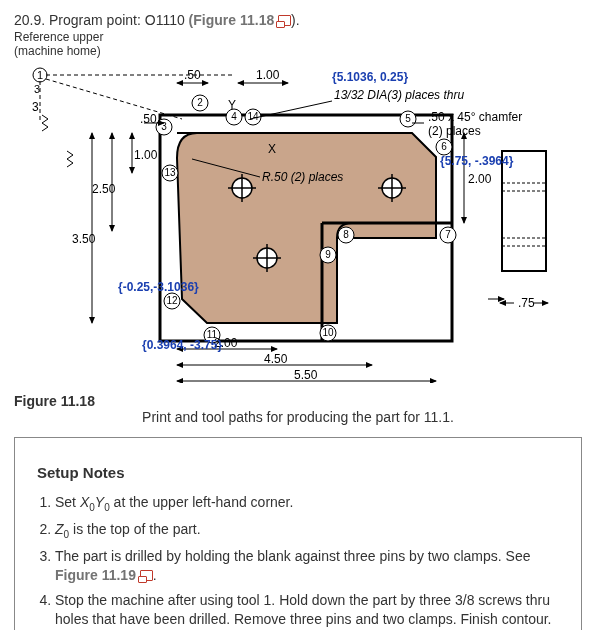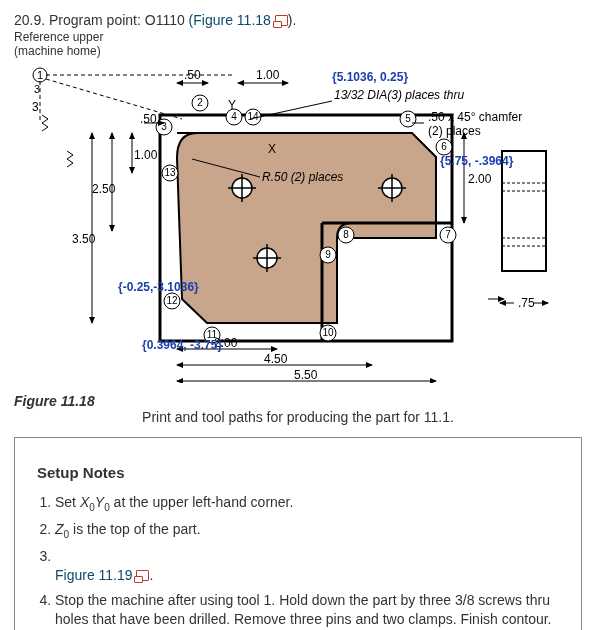--- a/index.html
+++ b/index.html
@@ -6,21 +6,21 @@
     font-family: Arial, Helvetica, sans-serif;
     font-size: 14px;
     color: #333;
     margin: 0;
     padding: 12px 14px;
     width: 596px;
     box-sizing: border-box;
     background: #fff;
   }
   .header-line { margin-bottom: 2px; }
-  .fig-ref { color: #0c4a6e; font-weight: normal; }
+  .fig-ref { color: #737373; font-weight: bold; }
   .popup-icon {
     display: inline-block;
     border: 1.5px solid #c0392b;
     width: 11px; height: 9px;
     position: relative;
     top: 1px;
     border-radius: 1px;
   }
   .popup-icon::after{
     content:"";
@@ -33,21 +33,21 @@
   }
   .ref-small { font-size: 12px; line-height: 1.2; }
   .figure-wrap {
     margin: 4px 0 10px 18px;
     width: 540px;
     position: relative;
   }
   svg { display:block; }
   .coord-label { fill:#1a3fb0; font-weight:bold; font-size:12px; font-family:Arial; }
   .dim-label { font-size:12px; font-family:Arial; }
-  .caption-title { font-weight: bold; margin-top: 0; font-style: italic; }
+  .caption-title { font-weight: bold; margin-top: 0; }
   .caption-text { margin-bottom: 12px; text-align: center; }
   .notes-box {
     border: 1px solid #888;
     padding: 14px 18px 16px 18px;
     font-size: 14px;
   }
   .notes-box h3 { margin: 12px 0 12px 4px; font-size: 15px; }
   .notes-box ol { margin: 0 0 0 22px; padding:0; }
   .notes-box li { margin-bottom: 6px; line-height: 1.35; }
   .math-sub { font-style: italic; }
@@ -234,21 +234,21 @@
 </div>
 
 <div class="caption-title">Figure 11.18</div>
 <div class="caption-text">Print and tool paths for producing the part for 11.1.</div>
 
 <div class="notes-box">
   <h3>Setup Notes</h3>
   <ol>
     <li>Set <span class="math-sub">X</span><span class="sub">0</span><span class="math-sub">Y</span><span class="sub">0</span> at the upper left-hand corner.</li>
     <li><span class="math-sub">Z</span><span class="sub">0</span> is the top of the part.</li>
-    <li>
+    <li><span>The part is drilled by holding the blank against three pins by two clamps. See</span>
       <br>
       <span class="fig-ref">
         <span>Figure 11.19</span>
         <span class="popup-icon"></span></span>.
     </li>
     <li>Stop the machine after using tool 1. Hold down the part by three 3/8 screws thru holes that have been drilled. Remove three pins and two clamps. Finish contour.</li>
   </ol>
 </div>
 
 </body></html>

